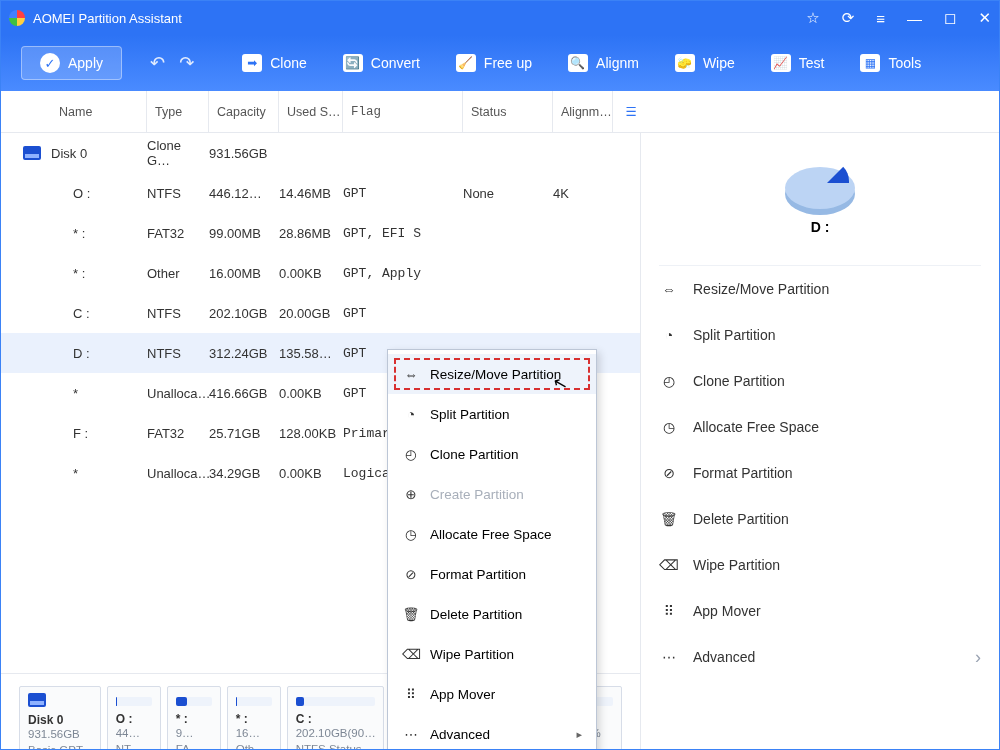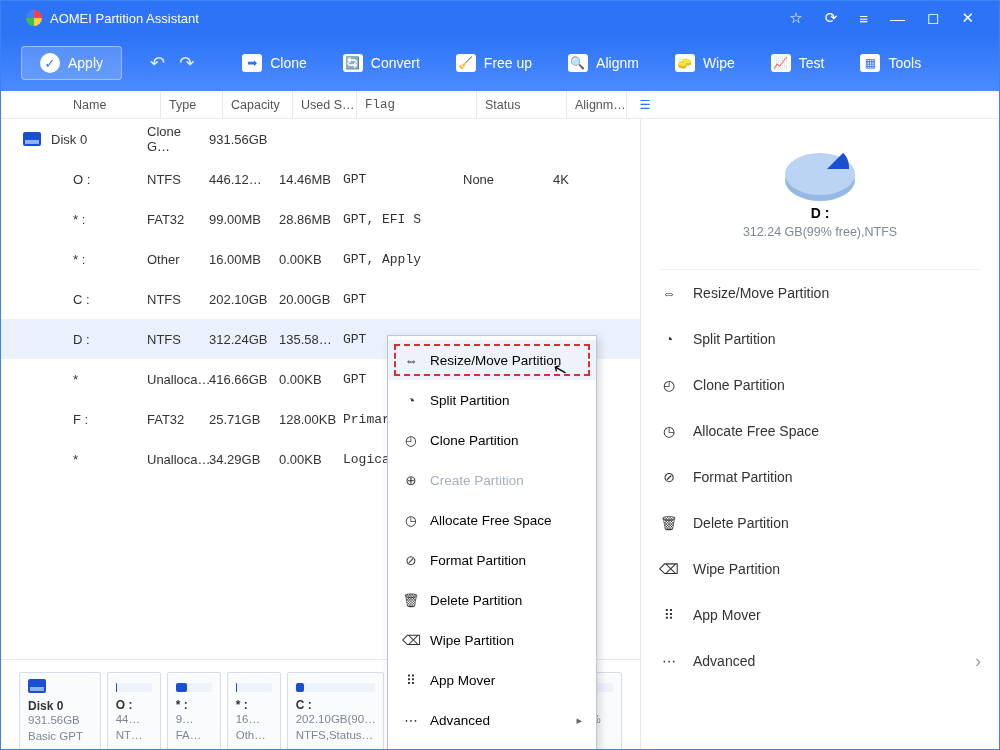--- a/index.html
+++ b/index.html
@@ -1,35 +1,35 @@
 <!DOCTYPE html>
 <html><head>
 <meta charset="utf-8">
 <style>
 * { box-sizing: border-box; margin: 0; padding: 0; font-family: "Segoe UI", Arial, sans-serif; }
 body { width: 1000px; height: 750px; background: #fff; overflow: hidden; border: 1px solid #3b82f6; }
 
 
-.titlebar { height: 34px; background: linear-gradient(#2d73f5,#2d73f5); display: flex; align-items: center; color: #fff; padding: 0 25px; font-size: 13px; }
+.titlebar { height: 34px; background: linear-gradient(#2d73f5,#2d73f5); display: flex; align-items: center; color: #fff; padding: 0 8px; font-size: 13px; }
 .titlebar .logo { width: 16px; height: 16px; margin-right: 8px; background: conic-gradient(#ff4040 0 90deg,#ffd040 0 180deg,#40c040 0 270deg,#4080ff 0 360deg); border-radius: 50%; }
 .titlebar .title { flex: 1; }
 .titlebar .win-icons { display: flex; gap: 22px; align-items: center; }
 .titlebar .win-icons span { cursor: pointer; font-size: 15px; }
 
 
 .toolbar { height: 56px; background: linear-gradient(#2d73f5,#4a8bff); display: flex; align-items: center; padding: 0 20px; color: #fff; font-size: 14px; gap: 28px; }
 .apply-btn { display: flex; align-items: center; gap: 8px; background: rgba(255,255,255,0.18); border: 1px solid rgba(255,255,255,0.4); border-radius: 4px; padding: 6px 18px; cursor: pointer; }
 .apply-btn .check { width: 20px; height: 20px; border-radius: 50%; background: #fff; color: #2d73f5; display: flex; align-items: center; justify-content: center; font-size: 13px; }
 .undo-redo { display: flex; gap: 14px; font-size: 18px; opacity: .85; }
 .tool-items { display: flex; gap: 36px; margin-left: 20px; }
 .tool-item { display: flex; align-items: center; gap: 8px; cursor: pointer; }
 .tool-item .ti-icon { width: 20px; height: 18px; background: #fff; border-radius: 3px; display: flex; align-items: center; justify-content: center; color: #2d73f5; font-size: 12px; }
 
 
-.colheader { height: 28px; display: flex; align-items: center; border-bottom: 1px solid #e6e9ef; font-size: 12.5px; color: #555; padding-left: 20px; }
+.colheader { height: 42px; display: flex; align-items: center; border-bottom: 1px solid #e6e9ef; font-size: 12.5px; color: #555; padding-left: 6px; }
 .colheader div { border-right: 1px solid #e6e9ef; height: 100%; display: flex; align-items: center; padding-left: 8px; }
 .col-name  { width: 96px;  margin-left: 22px; }
 .col-type  { width: 62px; }
 .col-cap   { width: 70px; }
 .col-used  { width: 64px; }
 .col-flag  { width: 120px; font-family: Liberation Mono, monospace; }
 .col-status{ width: 90px; }
 .col-align { width: 60px; }
 .col-menu  { width: 28px; border-right:none !important; justify-content:center; color:#2d73f5; }
 
@@ -355,21 +355,20 @@
         </div>
     </div>
   </div>
 
   <div class="right">
     <div class="pie">
       <div class="disc"></div>
         <div class="slice"></div>
     </div>
     <h3>D :</h3>
-    <div class="meta">312.24 GB(99% free),NTFS</div>
     <div class="ops" id="right-ops">
         <div class="op">
           <span class="op-icon">⇔</span>
           <span>Resize/Move Partition</span>
         </div>
         <div class="op">
           <span class="op-icon">◔</span>
           <span>Split Partition</span>
         </div>
         <div class="op">

